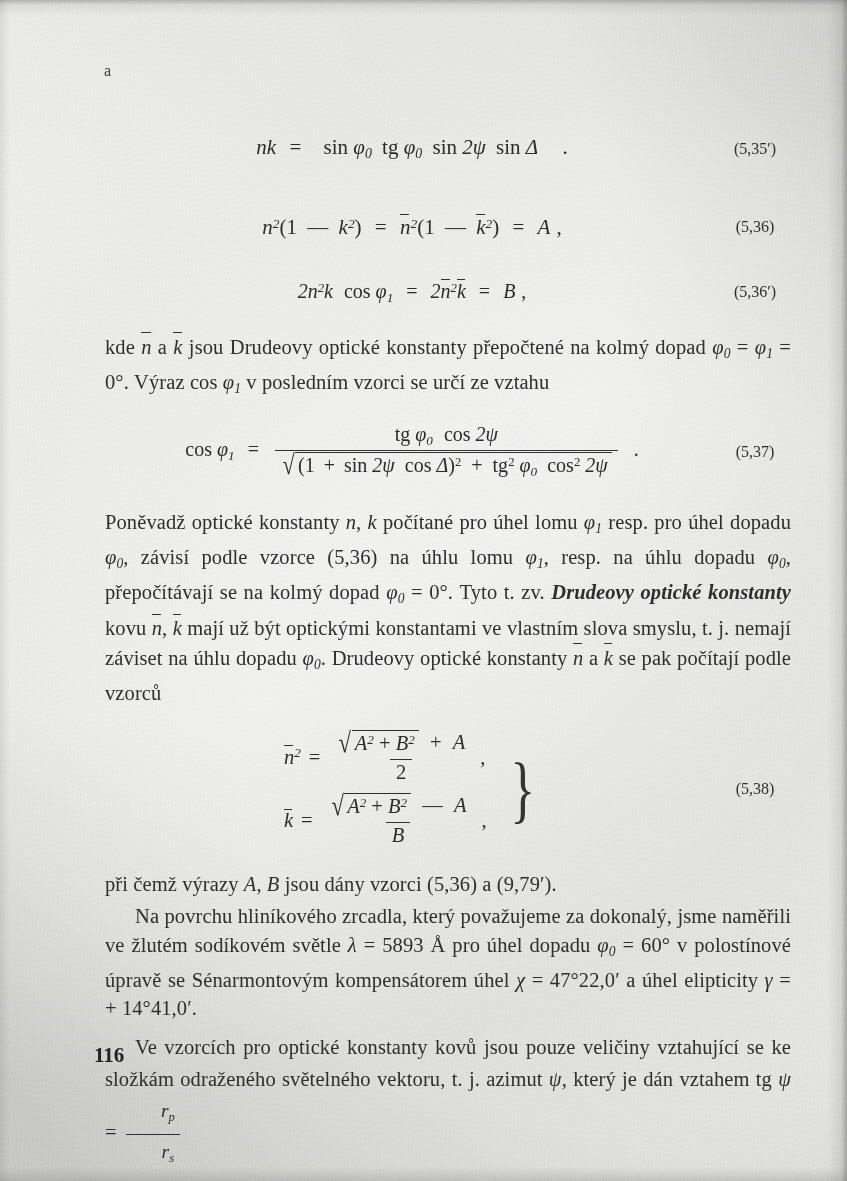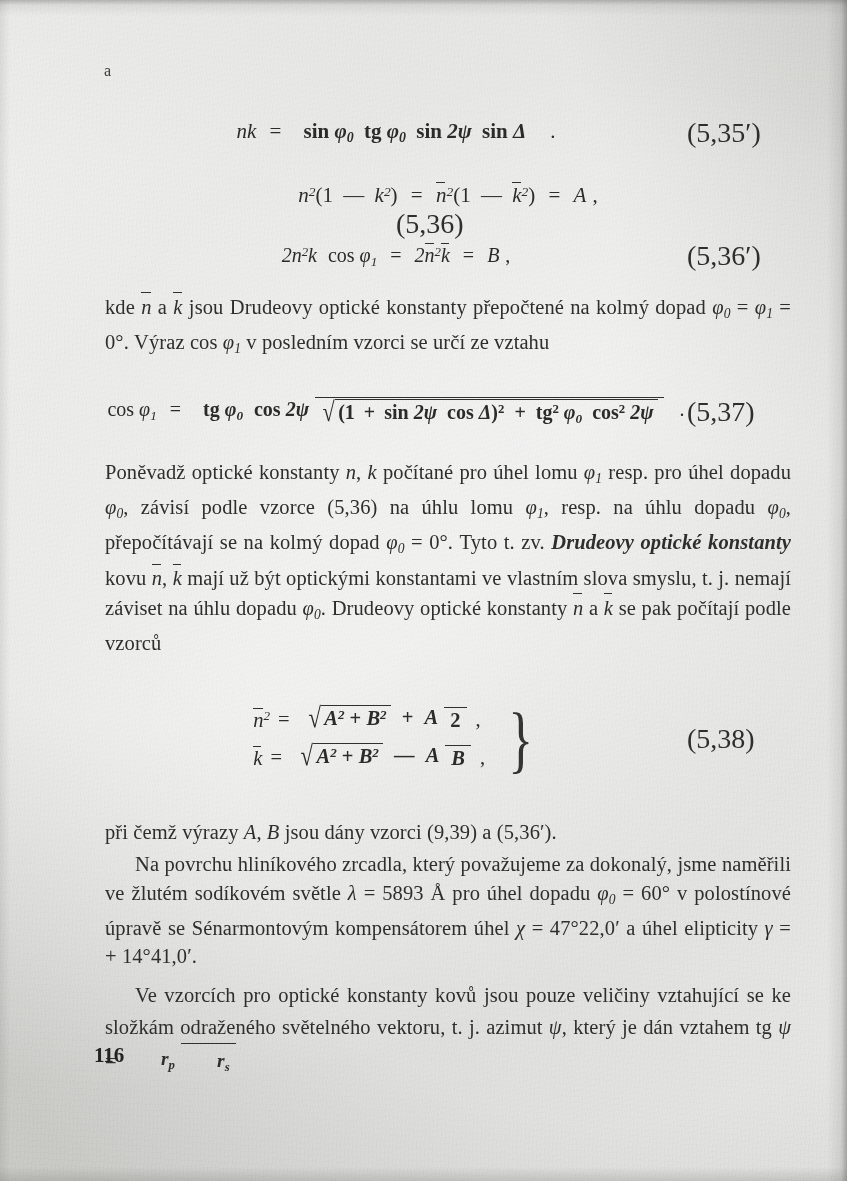--- a/index.html
+++ b/index.html
@@ -80,47 +80,47 @@
     text-justify: inter-word;
     color: #2e2e2e;
     letter-spacing: .1px;
   }
   p.para.indent { text-indent: 30px; }
 
   .eqrow {
     display: flex;
     align-items: center;
     width: 686px;
-    margin: 0;
+    margin: 16px;
   }
   .eqbody {
     flex: 1 1 auto;
     display: flex;
     justify-content: center;
     align-items: center;
   }
   .eqnum {
     flex: 0 0 auto;
     width: 104px;
-    text-align: left;
-    font-size: 28px;
+    text-align: center;
+    font-size: 16px;
     color: #2e2e2e;
   }
 
   .math { font-style: italic; }
   .up { font-style: normal; }
   .num { font-style: normal; }
 
   
   .frac {
     display: inline-flex;
+    flex-direction: column;
     align-items: center;
     vertical-align: middle;
     margin: 0 3px;
-    font-weight: bold;
   }
   .frac > .fnum { padding: 0 6px 1px 6px; }
   .frac > .fden {
     padding: 1px 6px 0 6px;
     border-top: 1.6px solid #303030;
   }
 
   
   .bar {
     display: inline-block;
@@ -210,21 +210,21 @@
                 <span class="math"> <span>Δ</span></span>
               </span>
             </span>
             <span class="up" style="margin-left:10px;">.</span>
           </span>
         </div>
         <div class="eqnum">(5,35′)</div>
       </div>
 
 
-      <div class="eqrow" style="height:50px; margin-top:12px;flex-direction:column;">
+      <div class="eqrow" style="height:50px; margin-top:12px;">
         <div class="eqbody">
           <span style="font-size:21px;">
             <span class="math">n<sup>2</sup></span><span class="up">(1</span>
             <span class="up" style="margin:0 5px;">—</span>
             <span class="math">k<sup>2</sup></span><span class="up">)</span>
             <span class="up" style="margin:0 8px;">=</span>
             <span class="math bar">n</span><span class="math"><sup>2</sup></span><span class="up">(1</span>
             <span class="up" style="margin:0 5px;">—</span>
             <span class="math bar">k</span><span class="math"><sup>2</sup></span><span class="up">)</span>
             <span class="up" style="margin:0 8px;">=</span>
@@ -331,21 +331,21 @@
               </span>
               <span class="up" style="margin-left:6px;">,</span>
             </div>
           </div>
           <span class="bigbrace" style="margin-left:18px;">}</span>
         </div>
         <div class="eqnum">(5,38)</div>
       </div>
 
       <p class="para" style="margin-top:14px;">
-        <span>při čemž výrazy </span><span class="math">A</span><span>, </span><span class="math">B</span><span> jsou dány vzorci (9,39) a (5,36′).</span>
+        <span>při čemž výrazy </span><span class="math">A</span><span>, </span><span class="math">B</span><span> jsou dány vzorci (5,36) a (9,79′).</span>
       </p>
 
       <p class="para indent" style="margin-top:4px;">
         <span>Na povrchu hliníkového zrcadla, který považujeme za dokonalý, jsme naměřili ve žlutém sodíkovém světle </span><span class="math">λ</span><span> = 5893 Å  pro úhel dopadu </span><span class="math"><span>φ</span><sub>0</sub></span><span> = 60° v polostínové úpravě se Sénarmontovým kompensátorem úhel </span><span class="math">χ</span><span> = 47°22,0′ a úhel elipticity </span><span class="math">γ</span><span> = + 14°41,0′.</span>
       </p>
 
       <p class="para indent" style="margin-top:8px; line-height:32px;">
         <span>Ve vzorcích pro optické konstanty kovů jsou pouze veličiny vztahující se ke složkám odraženého světelného vektoru, t. j. azimut </span><span class="math">ψ</span><span>, který je dán vztahem tg </span><span class="math">ψ</span><span> = </span><span class="frac" style="font-size:.95em;">
           <span class="fnum"><span class="math">r</span><sub class="math">p</sub></span>
           <span class="fden"><span class="math">r</span><sub class="math">s</sub></span>

